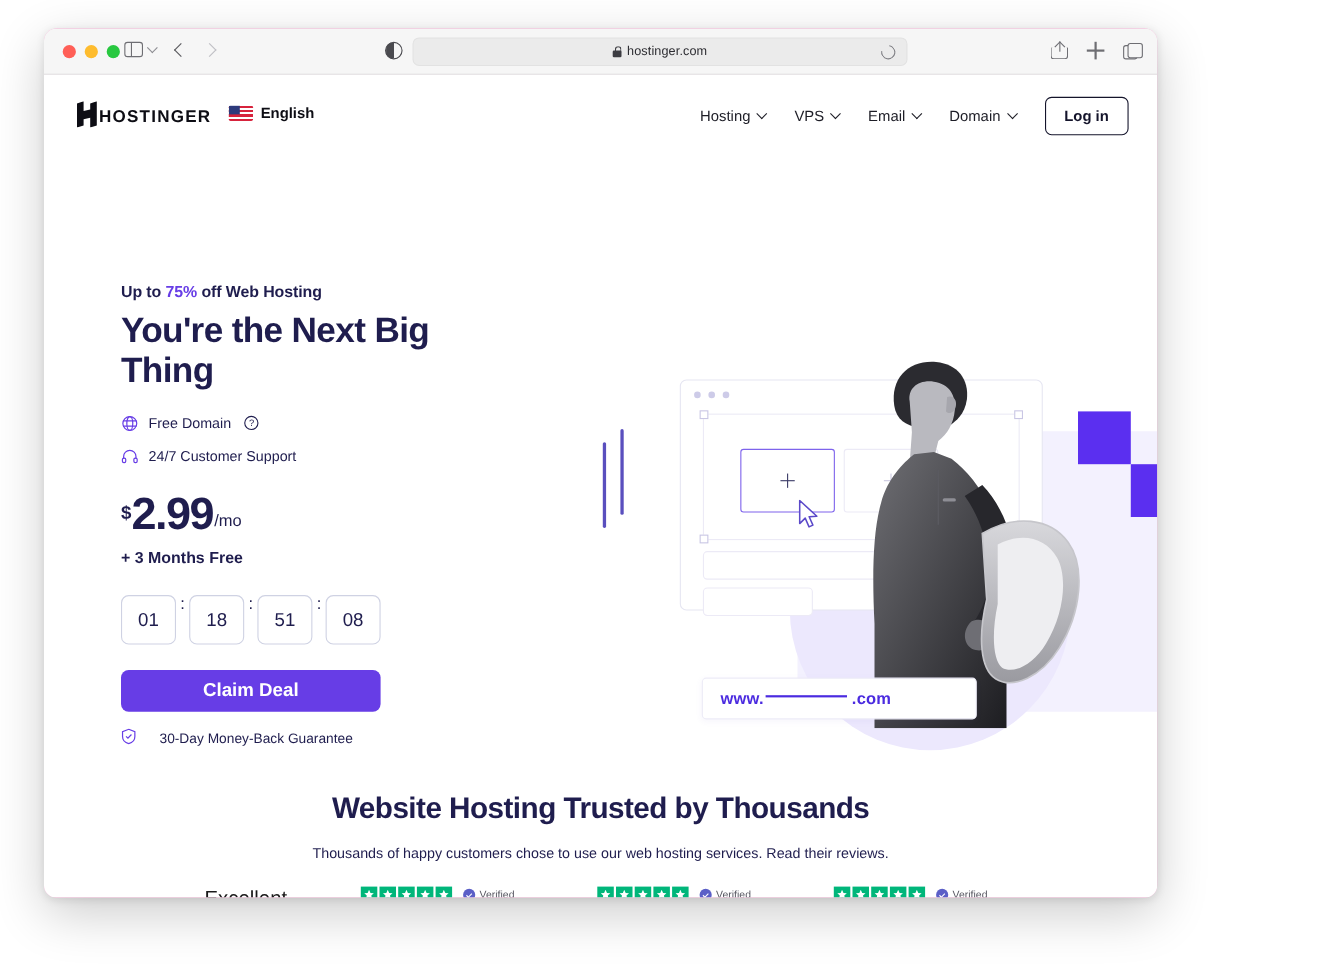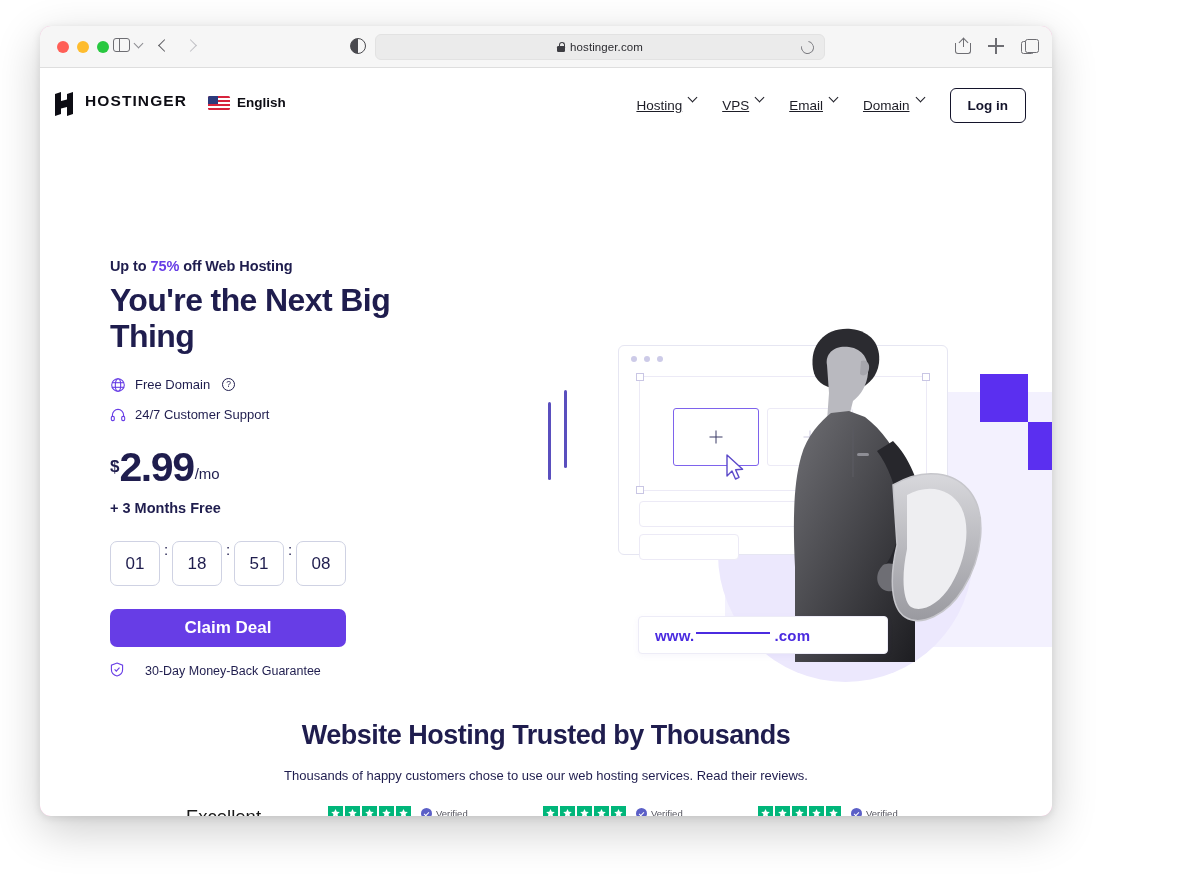--- a/index.html
+++ b/index.html
@@ -75,32 +75,32 @@
   .ti.plus::after { content:""; position:absolute; left:7.2px; top:0; width:1.6px; height:16px; background:#6e6e73; }
   .ti.tabs { width:13px; height:13px; border:1.5px solid #6e6e73; border-radius:2.5px; margin-top:2px; }
   .ti.tabs::after { content:""; position:absolute; left:3px; top:-3px; width:12px; height:12px;
                     border:1.5px solid #6e6e73; border-radius:2.5px; background:#f6f6f6; }
 
   
   .page { position:relative; height:748px; background:#fff; overflow:hidden; }
 
   
   .site-header { position:relative; height:74px; }
-  .brand { position:absolute; left:13px; top:24px; display:flex; align-items:flex-start; gap:10px; }
+  .brand { position:absolute; left:28px; top:24px; display:flex; align-items:flex-end; }
   .logo-mark { width:22px; height:24px; position:relative; }
   .logo-mark svg { display:block; }
   .brand-name { font-size:15.5px; font-weight:700; letter-spacing:1.1px; color:#0d0d14; }
   .lang { position:absolute; left:168px; top:27px; display:flex; align-items:center; gap:7px; cursor:pointer; }
   .flag { width:22px; height:14px; border-radius:1.5px; overflow:hidden; position:relative;
           background:repeating-linear-gradient(#d7233c 0 2px, #ffffff 2px 4px); }
   .flag .canton { position:absolute; left:0; top:0; width:10px; height:8px; background:#2d3a7c; }
   .lang-label { font-size:13.5px; font-weight:700; color:#0d0d14; }
 
   .mainnav { position:absolute; right:26px; top:20px; display:flex; align-items:center; gap:26px; }
-  .nav-item { display:flex; align-items:flex-start; gap:7px; font-size:13.5px; color:#1d1d26; cursor:pointer;text-decoration:underline; }
+  .nav-item { display:flex; align-items:center; gap:7px; font-size:13.5px; color:#1d1d26; cursor:pointer; }
   .chev { width:7px; height:7px; border-right:1.6px solid #1d1d26; border-bottom:1.6px solid #1d1d26;
           transform:rotate(45deg); margin-top:-4px; }
   .login-btn { border:1.6px solid #14142b; border-radius:6px; padding:9px 17px;
                font-size:13.5px; font-weight:700; color:#14142b; background:#fff; cursor:pointer; }
 
   
   .hero { position:relative; height:560px; }
 
   .hero-left { position:absolute; left:70px; top:116px; width:380px; }
   .eyebrow { font-size:14.5px; font-weight:700; color:#1f1d4e; letter-spacing:-0.1px; }

